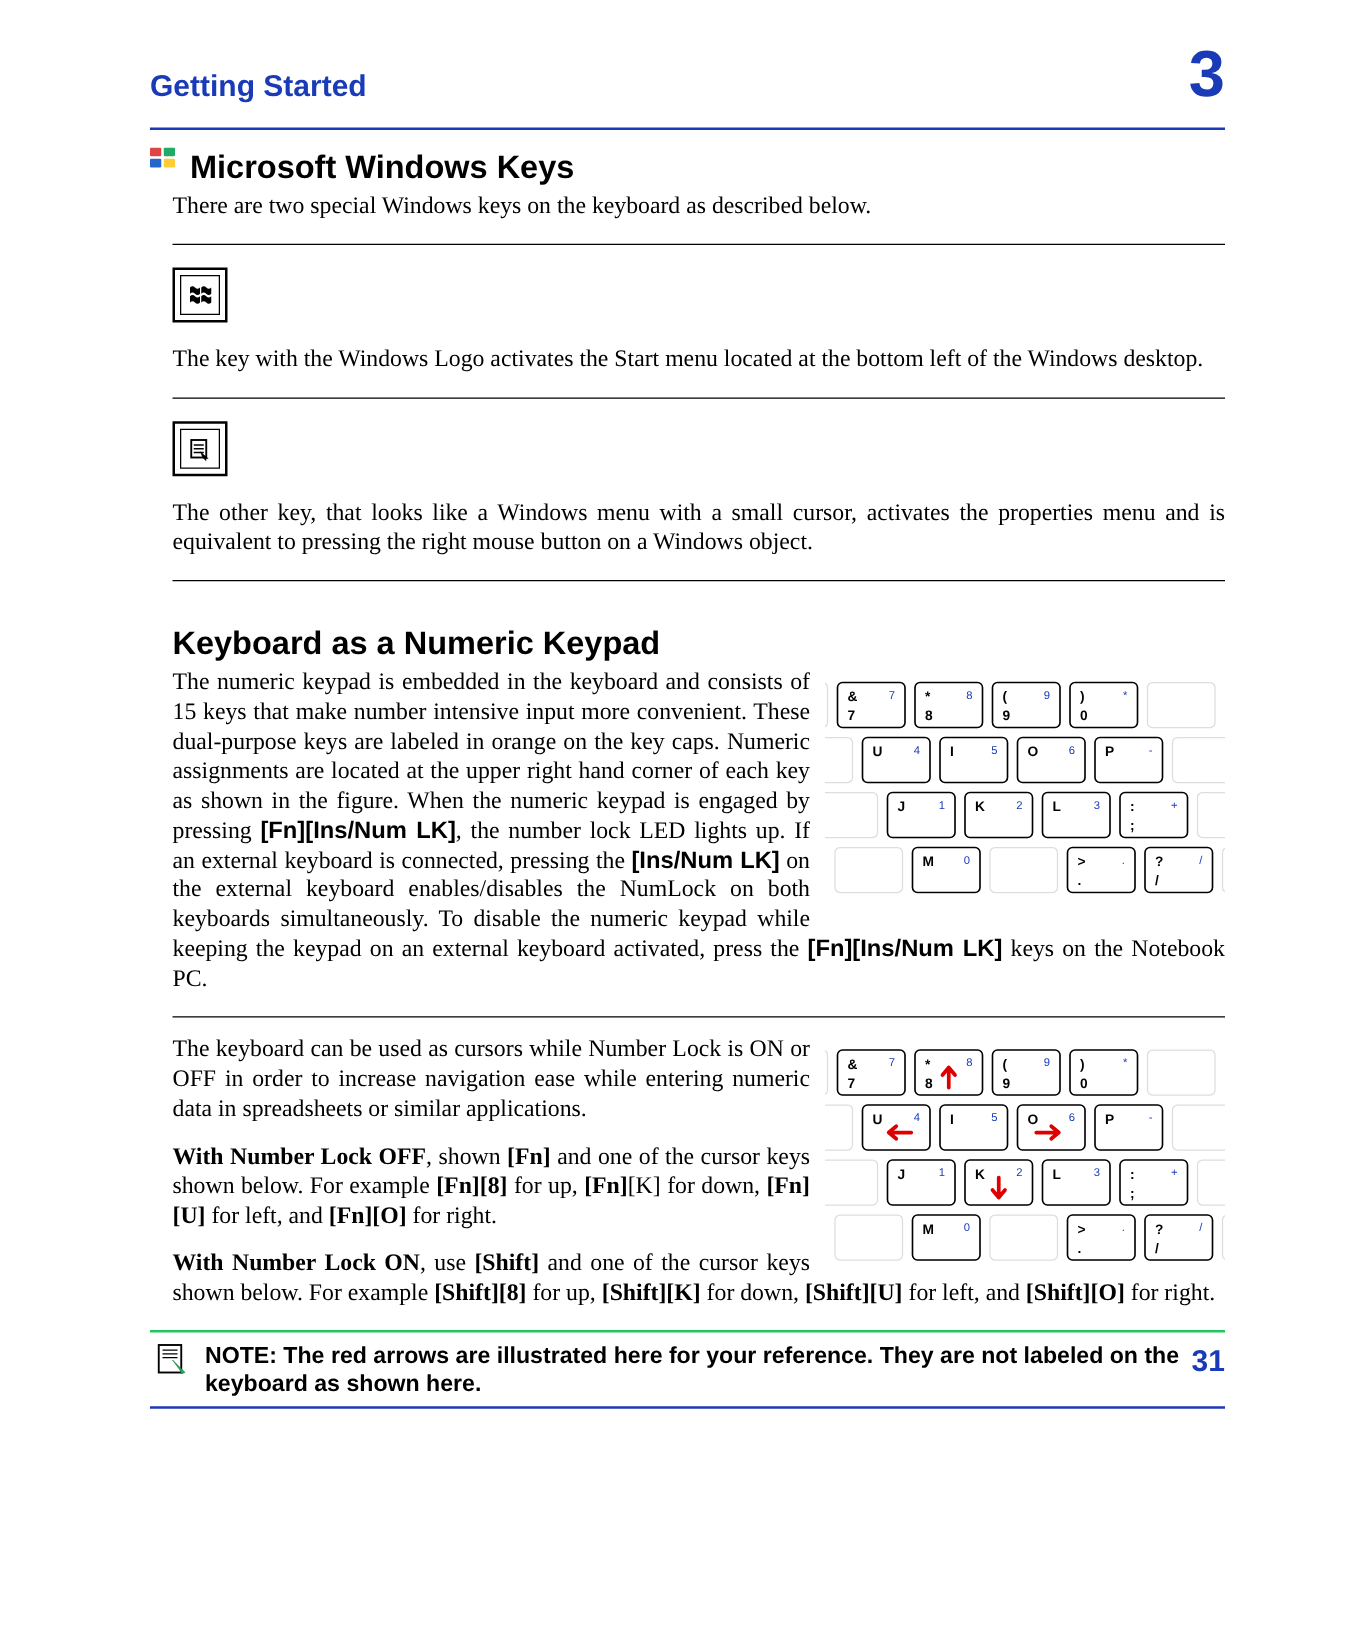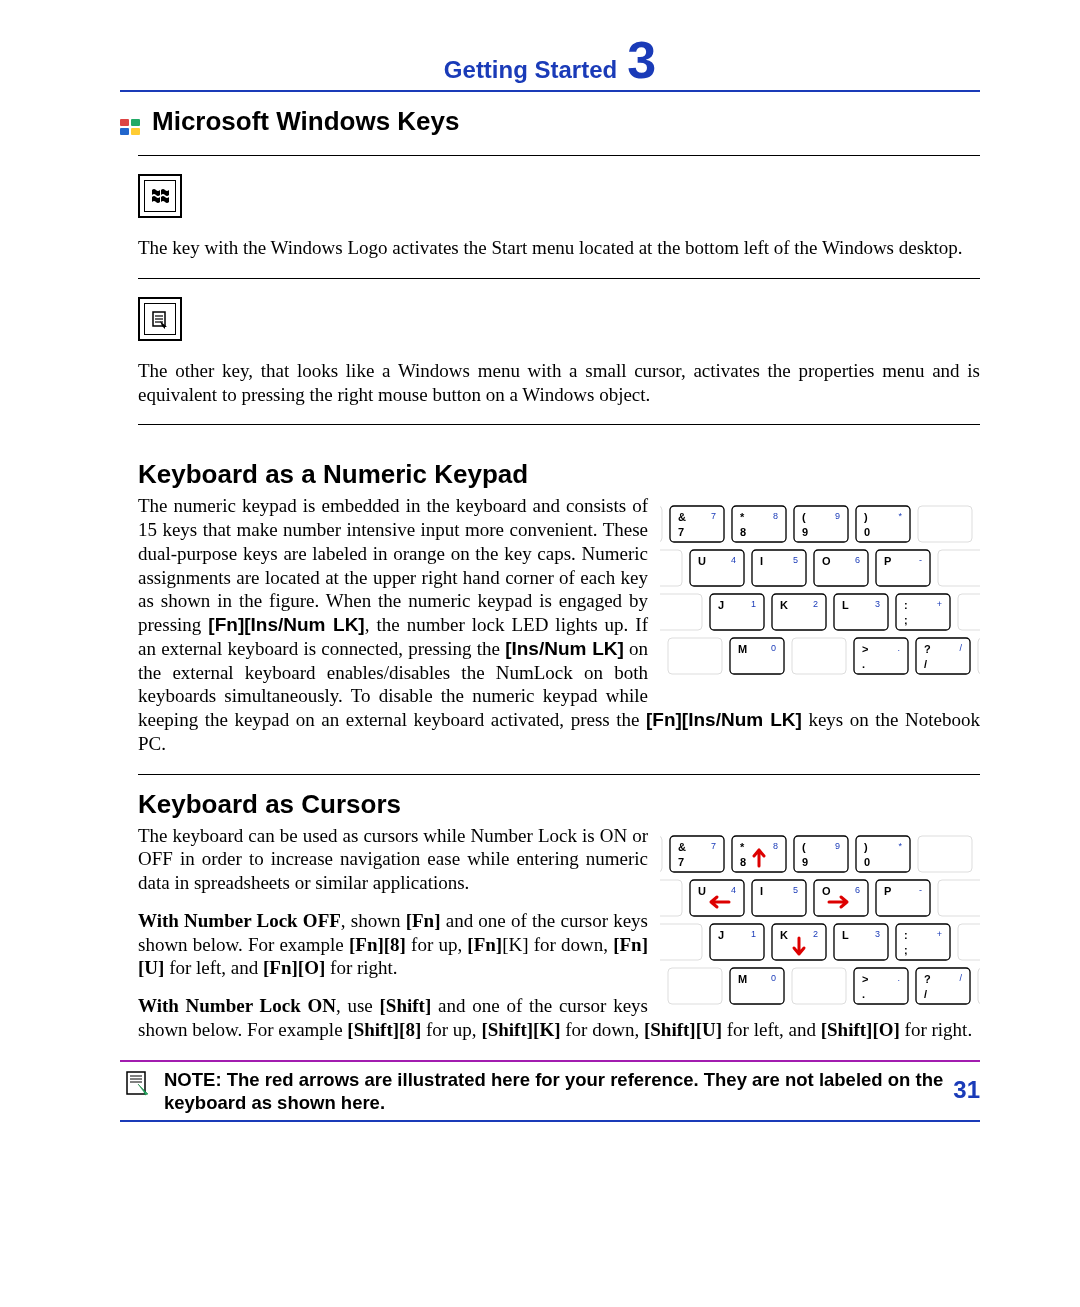--- a/index.html
+++ b/index.html
@@ -12,42 +12,42 @@
   .page {
     width: 1080px;
     height: 1307px;
     position: relative;
     box-sizing: border-box;
     padding: 40px 100px 40px 120px;
   }
   .header {
     border-bottom: 2.5px solid #1a3bb8;
     display: flex;
-    justify-content: center;
+    justify-content: space-between;
     align-items: baseline;
-    padding-bottom: 6px;
+    padding-bottom: 18px;
     margin-bottom: 14px;
   }
   .header-title {
     color: #1a3bb8;
     font-family: Arial, Helvetica, sans-serif;
     font-weight: bold;
     font-size: 24px;
     margin-right: 10px;
   }
   .header-num {
     color: #1a3bb8;
     font-family: Arial, Helvetica, sans-serif;
     font-weight: 900;
     font-size: 52px;
     line-height: 0.8;
   }
   .section-heading-row {
     display: flex;
-    align-items: flex-end;
+    align-items: flex-start;
     gap: 10px;
     margin-top: 6px;
   }
   .sec-icon {
     width: 22px;
     height: 18px;
     flex: 0 0 22px;
   }
   .sec-heading {
     font-family: Arial, Helvetica, sans-serif;
@@ -108,21 +108,21 @@
     margin: 6px 0 6px 12px;
   }
   .keypad-svg { width: 320px; height: 175px; }
   .justify { text-align: justify; }
   .note-block {
     display: flex;
     align-items: flex-start;
     gap: 14px;
     margin-left: 0;
     margin-top: 18px;
-    border-top: 2px solid #a21caf;
+    border-top: 2px solid #22c55e;
     border-bottom: 2px solid #1a3bb8;
     padding: 6px 0 6px 0;
   }
   .note-icon {
     width: 26px;
     height: 26px;
     flex: 0 0 26px;
     margin-top: 2px;
     margin-left: 4px;
   }
@@ -159,20 +159,21 @@
     <span class="sec-icon">
       <svg viewBox="0 0 22 18">
         <rect x="0" y="0" width="9" height="7" fill="#d44" rx="1"></rect>
         <rect x="11" y="0" width="9" height="7" fill="#2a6" rx="1"></rect>
         <rect x="0" y="9" width="9" height="7" fill="#26c" rx="1"></rect>
         <rect x="11" y="9" width="9" height="7" fill="#fc3" rx="1"></rect>
       </svg>
     </span>
     <span class="sec-heading">Microsoft Windows Keys</span>
   </div>
+  <p class="body-text">There are two special Windows keys on the keyboard as described below.</p>
 
   <hr class="hr">
 
   <div class="icon-row">
     <div class="key-icon-box">
       <div class="key-icon-inner">
         <svg viewBox="0 0 20 20" width="20" height="20">
           <path d="M2 4 Q4 2 6 4 Q8 6 10 4 L10 9 Q8 11 6 9 Q4 7 2 9 Z" fill="#000"></path>
           <path d="M11 4 Q13 2 15 4 Q17 6 19 4 L19 9 Q17 11 15 9 Q13 7 11 9 Z" fill="#000"></path>
           <path d="M2 11 Q4 9 6 11 Q8 13 10 11 L10 16 Q8 18 6 16 Q4 14 2 16 Z" fill="#000"></path>
@@ -284,21 +285,20 @@
           <text x="264" y="168" font-family="Arial" font-size="11" font-weight="bold">/</text>
         </svg>
     </div>
     <p class="para justify">
       <span>The numeric keypad is embedded in the keyboard and consists of 15 keys that make number intensive input more convenient. These dual-purpose keys are labeled in orange on the key caps. Numeric assignments are located at the upper right hand corner of each key as shown in the figure. When the numeric keypad is engaged by pressing </span><b><span style="font-family:Arial,Helvetica,sans-serif">[Fn][Ins/Num LK]</span></b><span>, the number lock LED lights up. If an external keyboard is connected, pressing the </span><b><span style="font-family:Arial,Helvetica,sans-serif">[Ins/Num LK]</span></b><span> on the external keyboard enables/disables the NumLock on both keyboards simultaneously. To disable the numeric keypad while keeping the keypad on an external keyboard activated, press the  </span><b><span style="font-family:Arial,Helvetica,sans-serif">[Fn][Ins/Num LK]</span></b><span> keys on the Notebook PC.</span>
     </p>
   </div>
 
   <hr class="hr">
 
-  <div class="sub-heading" style="margin-top:14px">Keyboard as Cursors</div>
   <div class="clearfix">
     <div class="float-block">
       <svg class="keypad-svg" id="keypad-cursors" viewBox="0 0 320 175">
           <rect x="-52" y="6" width="54" height="36" rx="4" fill="none" stroke="#ddd" stroke-width="1"></rect>
           <rect x="10" y="6" width="54" height="36" rx="4" fill="none" stroke="#ddd" stroke-width="1"></rect>
           <rect x="72" y="6" width="54" height="36" rx="4" fill="none" stroke="#ddd" stroke-width="1"></rect>
           <rect x="134" y="6" width="54" height="36" rx="4" fill="none" stroke="#ddd" stroke-width="1"></rect>
           <rect x="196" y="6" width="54" height="36" rx="4" fill="none" stroke="#ddd" stroke-width="1"></rect>
           <rect x="258" y="6" width="54" height="36" rx="4" fill="none" stroke="#ddd" stroke-width="1"></rect>
           <rect x="-32" y="50" width="54" height="36" rx="4" fill="none" stroke="#ddd" stroke-width="1"></rect>

